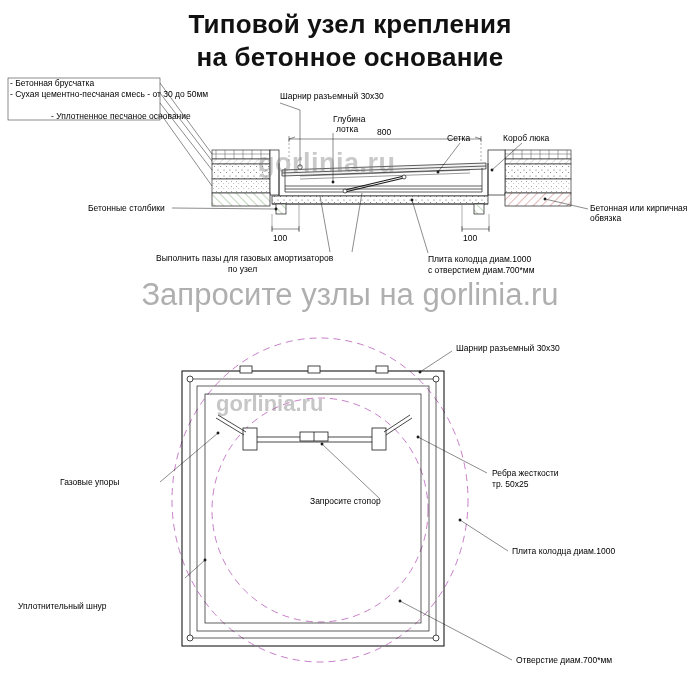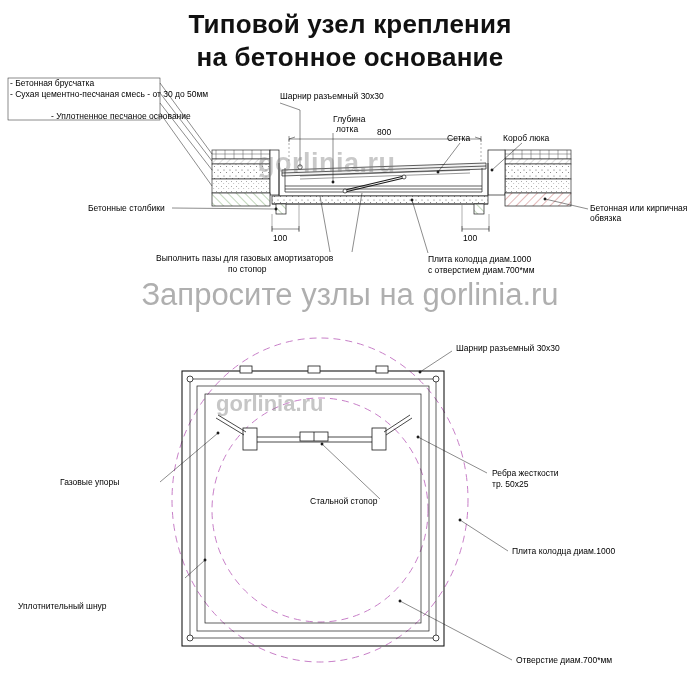--- a/index.html
+++ b/index.html
@@ -295,26 +295,26 @@
   <div class="lbl" style="left:336px; top:124px;">лотка</div>
   <div class="lbl" style="left:377px; top:127px;">800</div>
   <div class="lbl" style="left:447px; top:133px;">Сетка</div>
   <div class="lbl" style="left:503px; top:133px;">Короб люка</div>
   <div class="lbl" style="left:88px;  top:203px;">Бетонные столбики</div>
   <div class="lbl" style="left:590px; top:203px;">Бетонная или кирпичная</div>
   <div class="lbl" style="left:590px; top:213px;">обвязка</div>
   <div class="lbl" style="left:273px; top:233px;">100</div>
   <div class="lbl" style="left:463px; top:233px;">100</div>
   <div class="lbl" style="left:156px; top:253px;">Выполнить пазы для газовых амортизаторов</div>
-  <div class="lbl" style="left:228px; top:264px;">по стопор</div>
+  <div class="lbl" style="left:228px; top:264px;">по узел</div>
   <div class="lbl" style="left:428px; top:254px;">Плита колодца диам.1000</div>
   <div class="lbl" style="left:428px; top:265px;">с отверстием диам.700*мм</div>
 
   <div class="lbl" style="left:456px; top:343px;">Шарнир разъемный 30х30</div>
   <div class="lbl" style="left:60px;  top:477px;">Газовые упоры</div>
-  <div class="lbl" style="left:310px; top:496px;">Стальной стопор</div>
+  <div class="lbl" style="left:310px; top:496px;">Запросите стопор</div>
   <div class="lbl" style="left:492px; top:468px;">Ребра жесткости</div>
   <div class="lbl" style="left:492px; top:479px;">тр. 50х25</div>
   <div class="lbl" style="left:18px;  top:573px;margin-top:28px;">Уплотнительный шнур</div>
   <div class="lbl" style="left:512px; top:546px;">Плита колодца диам.1000</div>
   <div class="lbl" style="left:516px; top:655px;text-align:right;">Отверстие диам.700*мм</div>
 
 </div>
 
 </body></html>

